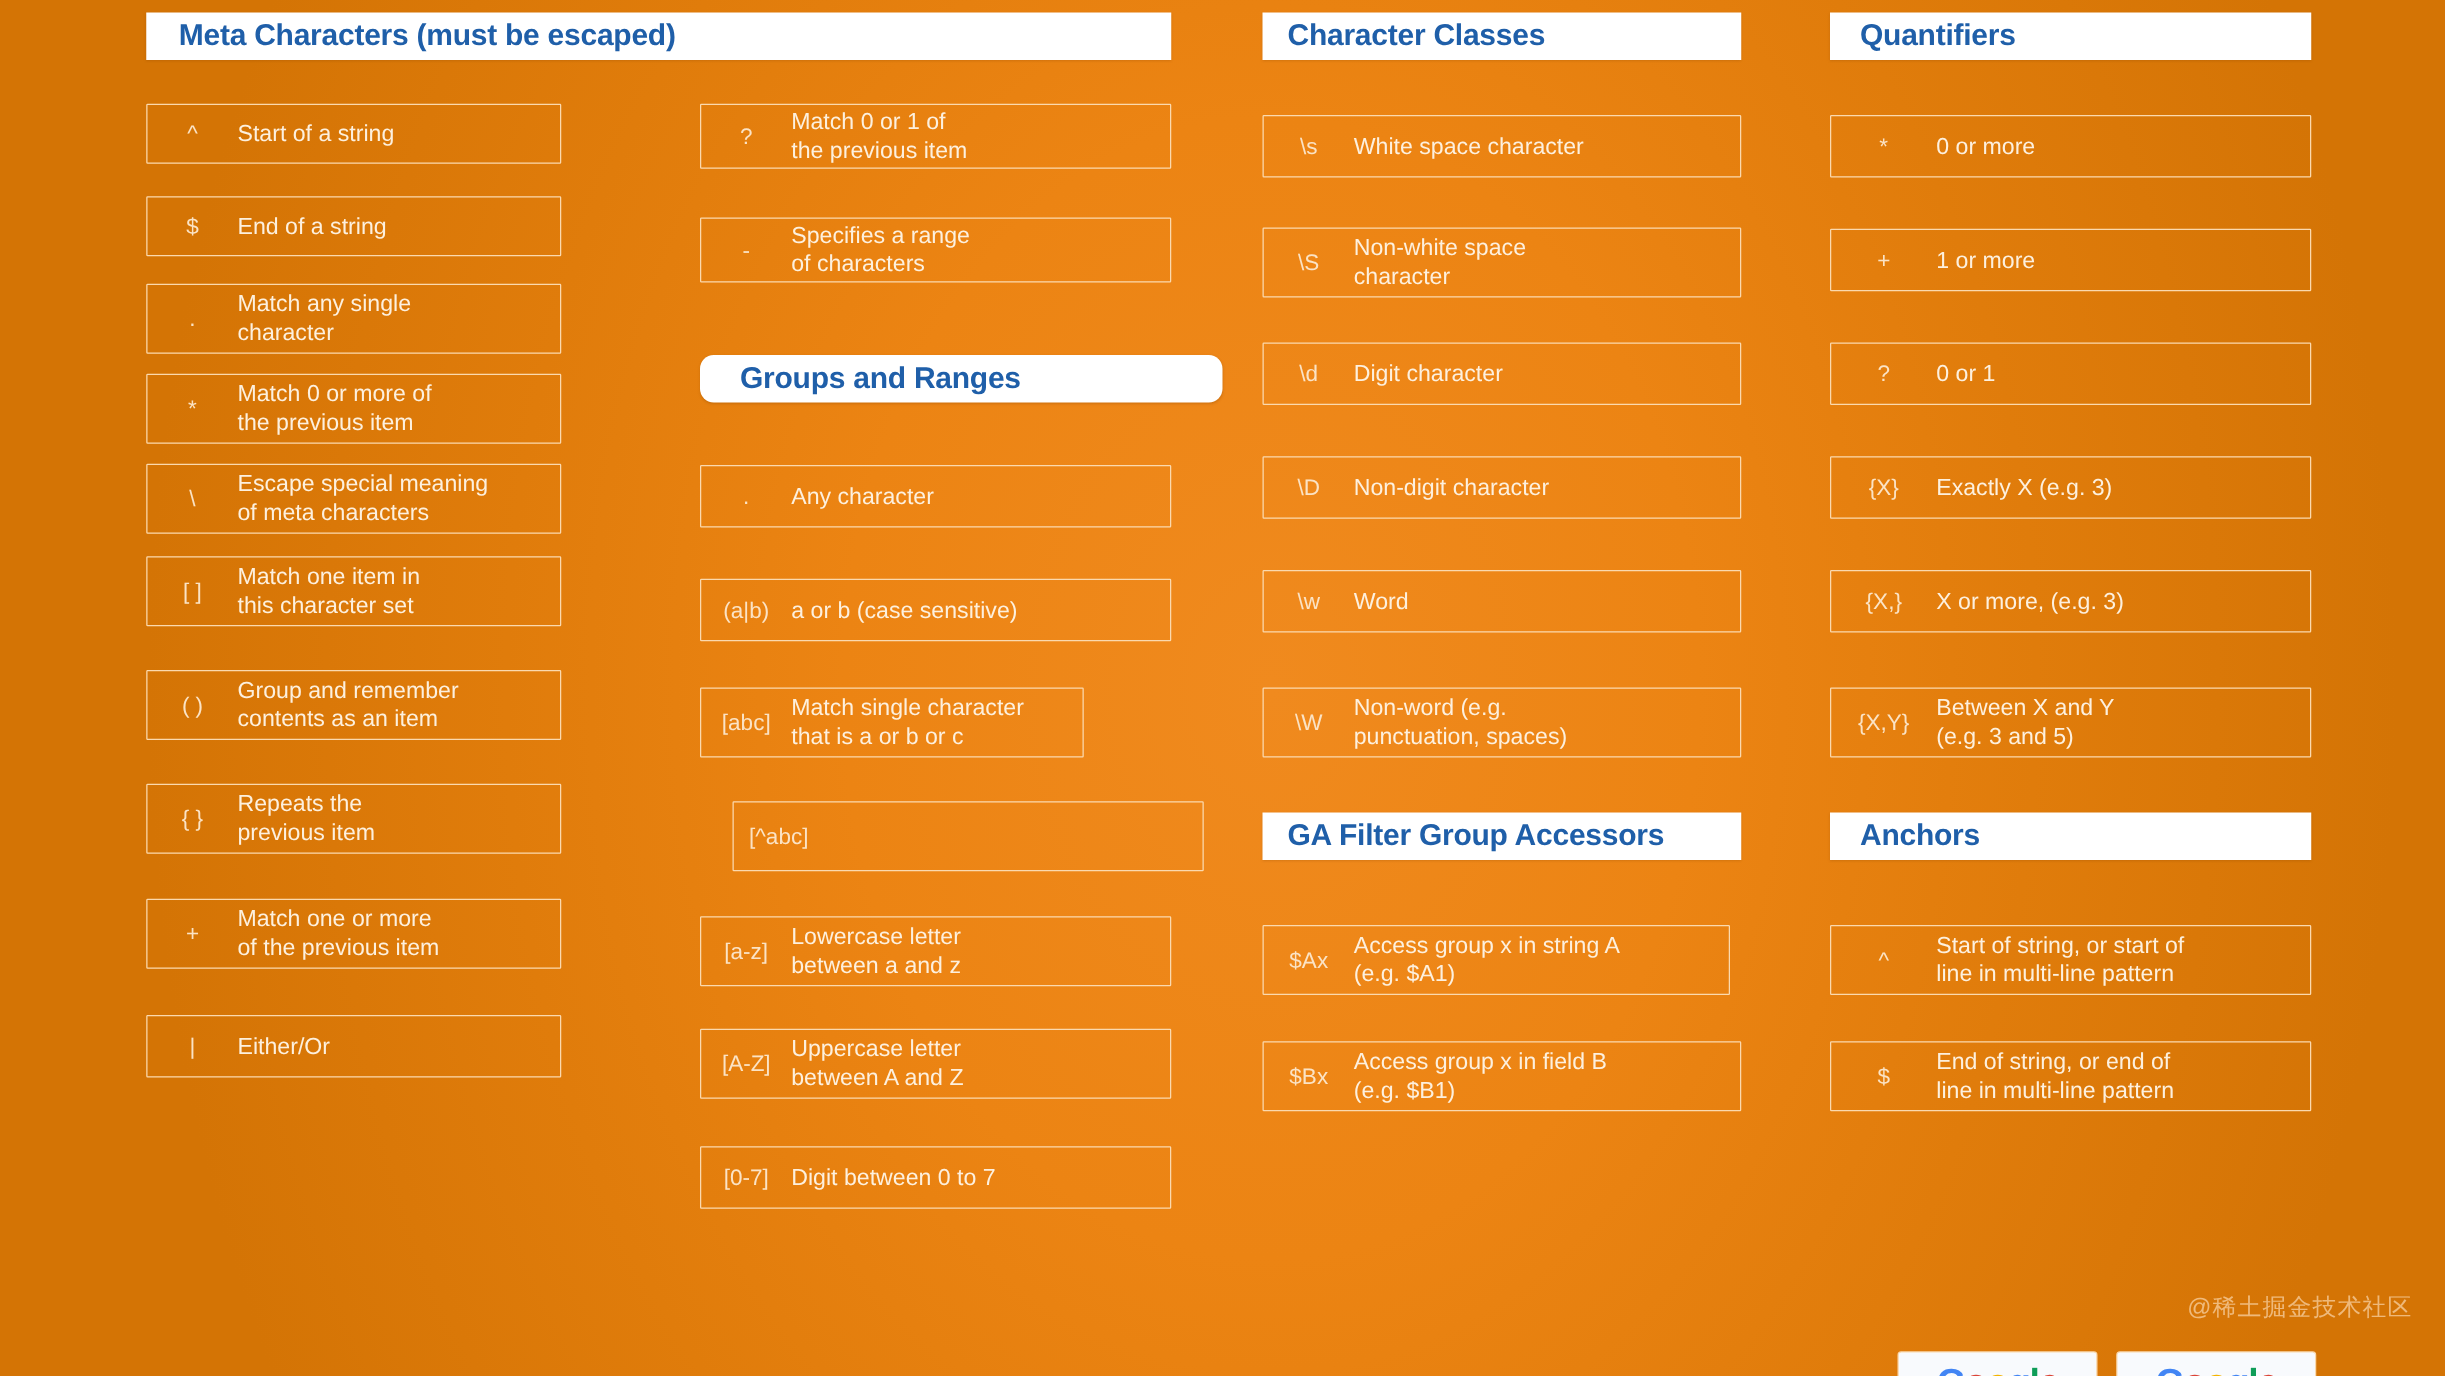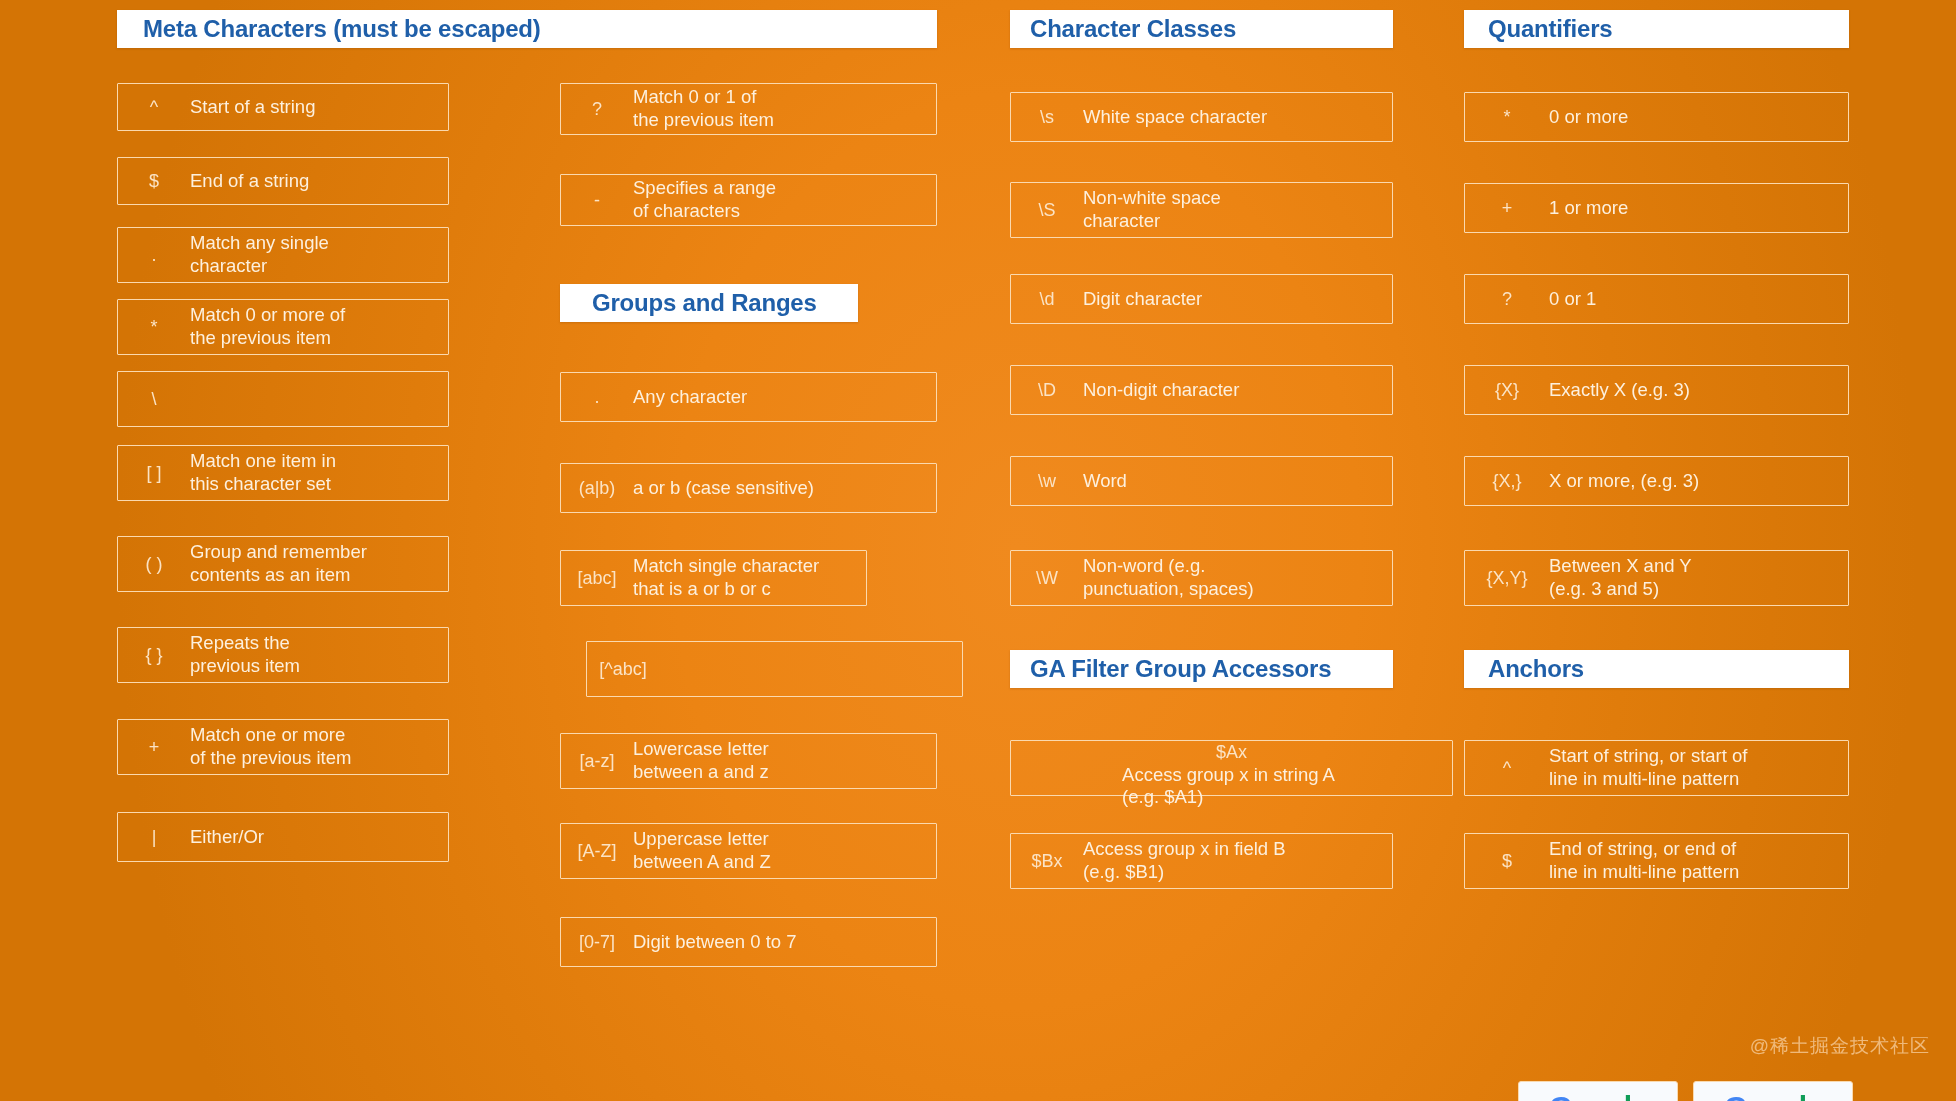--- a/index.html
+++ b/index.html
@@ -152,20 +152,22 @@
     </div>
 
     <div class="entry" style="left:0px; top:299px; width:332px; height:56px;">
       <span class="sym">*</span>
       <span class="desc">Match 0 or more of
 the previous item</span>
     </div>
 
     <div class="entry" style="left:0px; top:371px; width:332px; height:56px;">
       <span class="sym">\</span>
+      <span class="desc">Escape special meaning
+of meta characters</span>
     </div>
 
     <div class="entry" style="left:0px; top:445px; width:332px; height:56px;">
       <span class="sym">[ ]</span>
       <span class="desc">Match one item in
 this character set</span>
     </div>
 
     <div class="entry" style="left:0px; top:536px; width:332px; height:56px;">
       <span class="sym">( )</span>
@@ -195,21 +197,21 @@
       <span class="desc">Match 0 or 1 of
 the previous item</span>
     </div>
 
     <div class="entry" style="left:443px; top:174px; width:377px; height:52px;">
       <span class="sym">-</span>
       <span class="desc">Specifies a range
 of characters</span>
     </div>
 
-    <div class="section-header" style="left:443px; top:284px; width:298px; height:38px; padding-left:32px;">
+    <div class="section-header" style="left:443px; top:284px; width:418px; height:38px; padding-left:32px;border-radius:11px;">
       <span class="htext">Groups and Ranges</span>
     </div>
 
     <div class="entry" style="left:443px; top:372px; width:377px; height:50px;">
       <span class="sym">.</span>
       <span class="desc">Any character</span>
     </div>
 
     <div class="entry" style="left:443px; top:463px; width:377px; height:50px;">
       <span class="sym">(a|b)</span>
@@ -279,21 +281,21 @@
     <div class="entry" style="left:0px; top:550px; width:383px; height:56px;">
       <span class="sym">\W</span>
       <span class="desc">Non-word (e.g.
 punctuation, spaces)</span>
     </div>
 
     <div class="section-header" style="left:0px; top:650px; width:383px; height:38px; padding-left:20px;">
       <span class="htext">GA Filter Group Accessors</span>
     </div>
 
-    <div class="entry" style="left:0px; top:740px; width:443px; height:56px;flex-direction:column;">
+    <div class="entry" style="left:0px; top:740px; width:374px; height:56px;">
       <span class="sym">$Ax</span>
       <span class="desc">Access group x in string A
 (e.g. $A1)</span>
     </div>
 
     <div class="entry" style="left:0px; top:833px; width:383px; height:56px;">
       <span class="sym">$Bx</span>
       <span class="desc">Access group x in field B
 (e.g. $B1)</span>
     </div>

